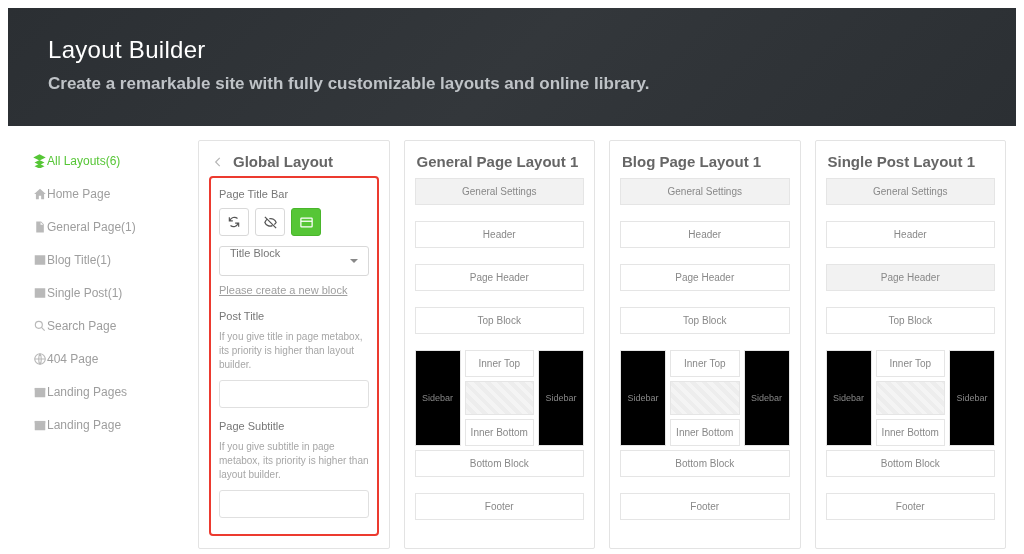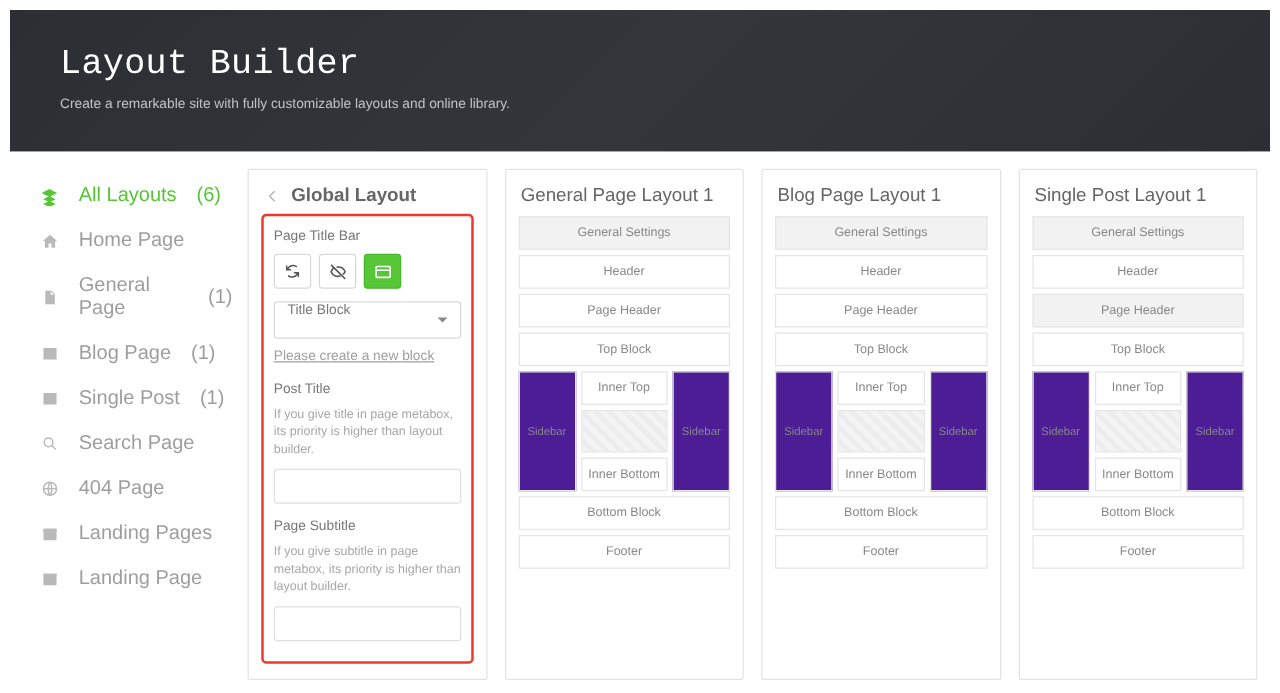--- a/index.html
+++ b/index.html
@@ -3,25 +3,25 @@
 <meta charset="utf-8">
 <style>
   * { box-sizing: border-box; margin: 0; padding: 0; }
   body { font-family: -apple-system, BlinkMacSystemFont, "Segoe UI", Arial, sans-serif; background: #fff; color: #555; font-size: 12px; width:1024px; }
   .wrap { padding: 8px; }
   .hero {
     background: #2e3236;
     background-image: linear-gradient(135deg, #2b2f33 0%, #33373b 50%, #2b2f33 100%);
     padding: 28px 40px 32px;
   }
-  .hero h1 { color: #fff; font-weight: 500; font-size: 28px; letter-spacing:.3px; margin-bottom:10px;font-family:Liberation Mono, monospace;}
-  .hero p  { color: #bfc3c7; font-size: 11px; }
+  .hero h1 { color: #fff; font-weight: 500; font-size: 24px; letter-spacing:.3px; margin-bottom:10px;}
+  .hero p  { color: #bfc3c7; font-size: 17px; font-weight: bold; }
   .main { display:flex; padding: 14px 10px 30px; min-height:420px; }
   .sidebar { width: 180px; flex-shrink:0; padding: 4px 10px 0 12px; }
-  .side-item { display:flex; align-items:center; gap:16px; padding:9px 2px; font-size:16px; color:#9e9e9e; cursor:pointer; }
+  .side-item { display:flex; align-items:center; gap:0; padding:9px 2px; font-size:12px; color:#9e9e9e; cursor:pointer; }
   .side-item .ic { width:15px; height:15px; display:flex; align-items:center; justify-content:center; color:#b9b9b9; flex-shrink:0;}
   .side-item.active { color:#56c636; }
   .side-item.active .ic { color:#56c636;}
   .side-count { color:inherit; }
   .cards { flex:1; display:flex; gap:14px; }
   .card { flex:1; border:1px solid #e3e3e3; border-radius:2px; padding:10px 10px 12px; background:#fff; min-width:0;}
   .card-title { font-size:15px; color:#666; font-weight:600; padding:2px 2px 10px; display:flex; align-items:center; gap:8px;}
   .back-ic { color:#b5b5b5; }
 
   
@@ -30,27 +30,27 @@
   .info-small { font-size:10px; color:#a7a7a7; line-height:1.4; margin-top:2px; margin-bottom:6px;}
   .toolbar { display:flex; gap:6px; margin-bottom:10px;}
   .tbtn { width:30px; height:28px; border:1px solid #d9d9d9; background:#fff; border-radius:3px; display:flex; align-items:center; justify-content:center; color:#555; cursor:pointer;}
   .tbtn.primary { background:#56c636; border-color:#49b52b; color:#fff; }
   .select { width:100%; height:30px; border:1px solid #d9d9d9; border-radius:3px; background:#fff; padding:0 26px 0 10px; font-size:11px; color:#777; display:flex; align-items:flex-start; position:relative; cursor:pointer;}
   .select::after { content:""; position:absolute; right:10px; top:12px; border:4px solid transparent; border-top-color:#888;}
   .create-link { font-size:11px; color:#9f9f9f; text-decoration:underline; margin:8px 0 14px; display:inline-block; cursor:pointer;}
   .tinput { width:100%; height:28px; border:1px solid #e0e0e0; border-radius:3px; background:#fff; margin-top:2px; }
 
   
-  .stack .card-title { padding-bottom:8px; font-weight:400; }
+  .stack .card-title { padding-bottom:8px; font-weight:700; }
   .stack-box { border:0; }
-  .row { border:1px solid #e5e5e5; text-align:center; padding:7px 4px; font-size:10px; color:#888; margin-bottom:4px; background:#fff;}
+  .row { border:1px solid #e5e5e5; text-align:center; padding:7px 4px; font-size:10px; color:#888; margin-bottom:16px; background:#fff;}
   .row.head { background:#f2f2f2; border-color:#e5e5e5; }
   .row.hatched { background:repeating-linear-gradient(45deg,#f4f4f4 0,#f4f4f4 4px,#ededed 4px,#ededed 8px); }
   .mid { display:flex; gap:4px; margin-bottom:4px;}
-  .sbcol { width:46px; border:1px solid #e5e5e5; display:flex; align-items:center; justify-content:center; font-size:9px; color:#888; background:#4c1d95;}
+  .sbcol { width:46px; border:1px solid #e5e5e5; display:flex; align-items:center; justify-content:center; font-size:9px; color:#888; background:#000000;}
   .sbcol span { transform:none; }
   .midstack { flex:1; display:flex; flex-direction:column; gap:4px;}
   .midstack .row { margin-bottom:0;text-align:center; }
   svg { display:block; }
 </style>
 </head>
 <body>
 
 <div class="wrap">
   <div class="hero">
@@ -86,21 +86,21 @@
         </span>
         <span>General Page</span>
         <span class="side-count">(1)</span>
       </div>
       <div class="side-item">
         <span class="ic">
           <svg width="14" height="14" viewBox="0 0 24 24" fill="currentColor">
               <path d="M3 4h18v16H3V4zm2 3h6v6H5V7zm8 0h6v2h-6V7zm0 4h6v2h-6v-2zM5 15h14v2H5v-2z"></path>
             </svg>
         </span>
-        <span>Blog Page</span>
+        <span>Blog Title</span>
         <span class="side-count">(1)</span>
       </div>
       <div class="side-item">
         <span class="ic">
           <svg width="14" height="14" viewBox="0 0 24 24" fill="currentColor">
               <path d="M3 4h18v16H3V4zm2 3h6v6H5V7zm8 0h6v2h-6V7zm0 4h6v2h-6v-2zM5 15h14v2H5v-2z"></path>
             </svg>
         </span>
         <span>Single Post</span>
         <span class="side-count">(1)</span>

